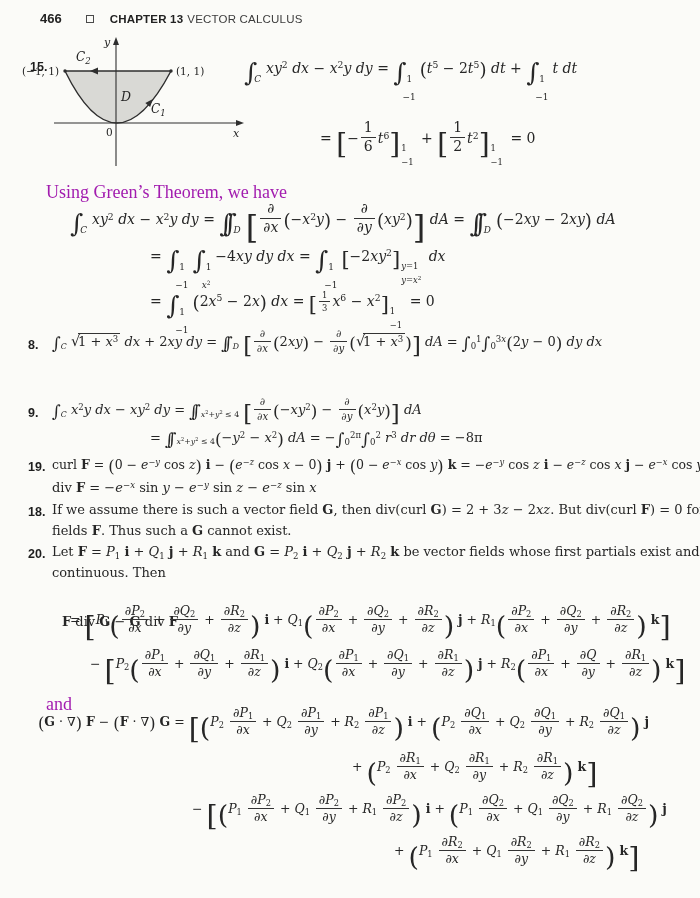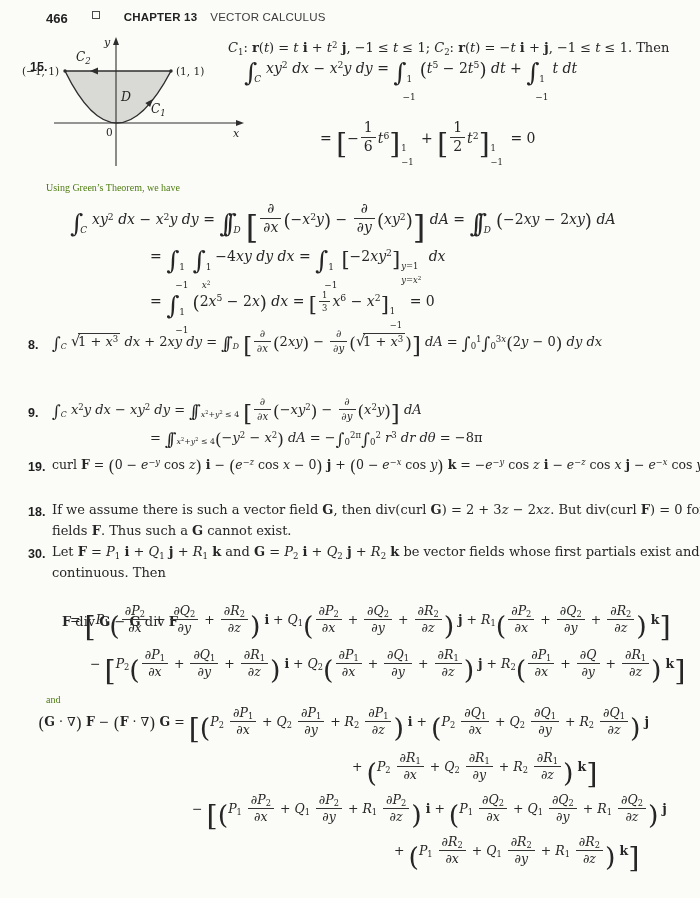--- a/index.html
+++ b/index.html
@@ -1,30 +1,30 @@
 <!DOCTYPE html>
 <html><head>
 <meta charset="utf-8">
 <style>
   *{margin:0;padding:0;box-sizing:border-box}
   html,body{background:#d9d9d6}
   .page{position:relative;width:700px;height:898px;background:#fbfbf8;color:#262626;overflow:hidden;
         font-family:"Liberation Serif",serif}
   
-  .hdr{position:absolute;top:11px;left:46px;display:flex;align-items:flex-start;
+  .hdr{position:absolute;top:11px;left:40px;display:flex;align-items:center;
        font-family:"Liberation Sans",sans-serif;color:#222}
   .hdr .pg{font-weight:bold;font-size:13px}
   .hdr .sqi{width:8px;height:8px;border:1.3px solid #4a4a4a;margin-left:24px;background:transparent}
-  .hdr .ch{font-weight:bold;font-size:11.5px;margin-left:24px;letter-spacing:.2px}
-  .hdr .sub{font-size:11.5px;margin-left:13px;color:#3c3c3c;letter-spacing:.2px}
+  .hdr .ch{font-weight:bold;font-size:11.5px;margin-left:16px;letter-spacing:.2px}
+  .hdr .sub{font-size:11.5px;margin-left:4px;color:#3c3c3c;letter-spacing:.2px}
   
   .pnum{position:absolute;font-family:"Liberation Sans",sans-serif;font-weight:bold;
         font-size:12.5px;color:#1e1e1e}
   
-  .txt{position:absolute;font-size:10px;color:#4d7c0f;white-space:nowrap}
+  .txt{position:absolute;font-size:18px;color:#a21caf;white-space:nowrap}
   .eq{position:absolute}
   .m{font-family:"DejaVu Serif",serif;font-size:14px;color:#262626;white-space:nowrap;line-height:1.15}
   .m i{font-style:italic}
   .m b{font-style:normal;font-weight:bold}
   .s13{font-size:13px}
   .s125{font-size:12.5px}
   sup{font-size:.66em;vertical-align:.5em;line-height:0}
   sub{font-size:.66em;vertical-align:-.3em;line-height:0}
   .cs{font-size:.6em}
   
@@ -89,21 +89,20 @@
     <text class="it" x="86" y="10" font-size="11">y</text>
     <text class="it" x="215" y="101" font-size="11">x</text>
     <text x="88" y="100" font-size="10.5">0</text>
     <text class="it" x="58" y="25" font-size="12"><tspan>C</tspan><tspan dy="3" font-size="8.5">2</tspan></text>
     <text class="it" x="133" y="77" font-size="12"><tspan>C</tspan><tspan dy="3" font-size="8.5">1</tspan></text>
     <text class="it" x="103" y="65" font-size="12.5">D</text>
     <text x="4" y="39" font-size="10.5">(−1, 1)</text>
     <text x="158" y="39" font-size="10.5">(1, 1)</text>
   </svg>
 
-  <div class="eq m s13" style="left:228px;top:41px"><i>C</i><sub>1</sub>: <b>r</b>(<i>t</i>) = <i>t</i> <b>i</b> + <i>t</i><sup>2</sup> <b>j</b>, −1 ≤ <i>t</i> ≤ 1; <i>C</i><sub>2</sub>: <b>r</b>(<i>t</i>) = −<i>t</i> <b>i</b> + <b>j</b>, −1 ≤ <i>t</i> ≤ 1. Then</div>
   <div class="eq m" style="left:244px;top:60px"><span class="ig">∫</span><span class="clo"><i>C</i></span><i>xy</i><sup>2</sup> <i>dx</i> − <i>x</i><sup>2</sup><i>y</i> <i>dy</i> = <span class="ig">∫</span><span class="lm">
         <span>1</span>
         <span>−1</span>
       </span><span class="mp">(</span><i>t</i><sup>5</sup> − 2<i>t</i><sup>5</sup><span class="mp">)</span> <i>dt</i> + <span class="ig">∫</span><span class="lm">
         <span>1</span>
         <span>−1</span>
       </span><i>t</i> <i>dt</i></div>
   <div class="eq m" style="left:320px;top:122px">= <span class="bk2">[</span>−<span class="f"><span class="n">1</span><span class="d">6</span></span><i>t</i><sup>6</sup><span class="bk2">]</span><span class="lm3">
         <span>1</span>
         <span>−1</span>
@@ -137,26 +136,27 @@
 
   <span class="pnum" style="left:28px;top:338px">8.</span>
   <div class="eq m s13" style="left:52px;top:330px"><span class="igs">∫</span><sub class="cs"><i>C</i></sub> <span class="sqt">√</span><span class="ov">1 + <i>x</i><sup>3</sup></span> <i>dx</i> + 2<i>xy</i> <i>dy</i> = <span class="igs">∫<span class="i2">∫</span></span><sub class="cs"><i>D</i></sub> <span class="bks">[</span><span class="f sm"><span class="n">∂</span><span class="d">∂<i>x</i></span></span><span class="mp">(</span>2<i>xy</i><span class="mp">)</span> − <span class="f sm"><span class="n">∂</span><span class="d">∂<i>y</i></span></span><span class="mp">(</span><span class="sqt">√</span><span class="ov">1 + <i>x</i><sup>3</sup></span><span class="mp">)</span><span class="bks">]</span> <i>dA</i> = <span class="igs">∫</span><sub>0</sub><sup>1</sup><span class="igs">∫</span><sub>0</sub><sup>3<i>x</i></sup><span class="mp">(</span>2<i>y</i> − 0<span class="mp">)</span> <i>dy</i> <i>dx</i></div>
 
   <span class="pnum" style="left:28px;top:406px">9.</span>
   <div class="eq m s13" style="left:52px;top:398px"><span class="igs">∫</span><sub class="cs"><i>C</i></sub> <i>x</i><sup>2</sup><i>y</i> <i>dx</i> − <i>xy</i><sup>2</sup> <i>dy</i> = <span class="igs">∫<span class="i2">∫</span></span><sub class="cs"><i>x</i><sup>2</sup>+<i>y</i><sup>2</sup> ≤ 4</sub> <span class="bks">[</span><span class="f sm"><span class="n">∂</span><span class="d">∂<i>x</i></span></span><span class="mp">(</span>−<i>xy</i><sup>2</sup><span class="mp">)</span> − <span class="f sm"><span class="n">∂</span><span class="d">∂<i>y</i></span></span><span class="mp">(</span><i>x</i><sup>2</sup><i>y</i><span class="mp">)</span><span class="bks">]</span> <i>dA</i></div>
   <div class="eq m s13" style="left:150px;top:430px">= <span class="igs">∫<span class="i2">∫</span></span><sub class="cs"><i>x</i><sup>2</sup>+<i>y</i><sup>2</sup> ≤ 4</sub><span class="mp">(</span>−<i>y</i><sup>2</sup> − <i>x</i><sup>2</sup><span class="mp">)</span> <i>dA</i> = −<span class="igs">∫</span><sub>0</sub><sup>2π</sup><span class="igs">∫</span><sub>0</sub><sup>2</sup> <i>r</i><sup>3</sup> <i>dr</i> <i>dθ</i> = −8π</div>
 
   <span class="pnum" style="left:28px;top:460px">19.</span>
   <div class="eq m s125" style="left:52px;top:458px">curl <b>F</b> = <span class="mp">(</span>0 − <i>e</i><sup>−<i>y</i></sup> cos <i>z</i><span class="mp">)</span> <b>i</b> − <span class="mp">(</span><i>e</i><sup>−<i>z</i></sup> cos <i>x</i> − 0<span class="mp">)</span> <b>j</b> + <span class="mp">(</span>0 − <i>e</i><sup>−<i>x</i></sup> cos <i>y</i><span class="mp">)</span> <b>k</b> = −<i>e</i><sup>−<i>y</i></sup> cos <i>z</i> <b>i</b> − <i>e</i><sup>−<i>z</i></sup> cos <i>x</i> <b>j</b> − <i>e</i><sup>−<i>x</i></sup> cos <i>y</i> ,</div>
+  <div class="eq m s13" style="left:52px;top:481px">div <b>F</b> = −<i>e</i><sup>−<i>x</i></sup> sin <i>y</i> − <i>e</i><sup>−<i>y</i></sup> sin <i>z</i> − <i>e</i><sup>−<i>z</i></sup> sin <i>x</i></div>
 
   <span class="pnum" style="left:28px;top:505px">18.</span>
   <div class="eq m s13" style="left:52px;top:503px">If we assume there is such a vector field <b>G</b>, then div(curl <b>G</b>) = 2 + 3<i>z</i> − 2<i>xz</i>. But div(curl <b>F</b>) = 0 for all vector</div>
   <div class="eq m s13" style="left:52px;top:524px">fields <b>F</b>. Thus such a <b>G</b> cannot exist.</div>
 
-  <span class="pnum" style="left:28px;top:547px">30.</span>
+  <span class="pnum" style="left:28px;top:547px">20.</span>
   <div class="eq m s13" style="left:52px;top:545px">Let <b>F</b> = <i>P</i><sub>1</sub> <b>i</b> + <i>Q</i><sub>1</sub> <b>j</b> + <i>R</i><sub>1</sub> <b>k</b> and <b>G</b> = <i>P</i><sub>2</sub> <b>i</b> + <i>Q</i><sub>2</sub> <b>j</b> + <i>R</i><sub>2</sub> <b>k</b> be vector fields whose first partials exist and are</div>
   <div class="eq m s13" style="left:52px;top:566px">continuous. Then</div>
   <div class="eq m s13" style="left:62px;top:615px"><b>F</b> div <b>G</b> − <b>G</b> div <b>F</b></div>
 
   <div class="eq m s125" style="left:70px;top:605px">= <span class="bk">[</span><i>P</i><sub>1</sub><span class="bp">(</span><span class="f"><span class="n">∂<i>P</i><sub>2</sub></span><span class="d">∂<i>x</i></span></span> + <span class="f"><span class="n">∂<i>Q</i><sub>2</sub></span><span class="d">∂<i>y</i></span></span> + <span class="f"><span class="n">∂<i>R</i><sub>2</sub></span><span class="d">∂<i>z</i></span></span><span class="bp">)</span> <b>i</b> + <i>Q</i><sub>1</sub><span class="bp">(</span><span class="f"><span class="n">∂<i>P</i><sub>2</sub></span><span class="d">∂<i>x</i></span></span> + <span class="f"><span class="n">∂<i>Q</i><sub>2</sub></span><span class="d">∂<i>y</i></span></span> + <span class="f"><span class="n">∂<i>R</i><sub>2</sub></span><span class="d">∂<i>z</i></span></span><span class="bp">)</span> <b>j</b> + <i>R</i><sub>1</sub><span class="bp">(</span><span class="f"><span class="n">∂<i>P</i><sub>2</sub></span><span class="d">∂<i>x</i></span></span> + <span class="f"><span class="n">∂<i>Q</i><sub>2</sub></span><span class="d">∂<i>y</i></span></span> + <span class="f"><span class="n">∂<i>R</i><sub>2</sub></span><span class="d">∂<i>z</i></span></span><span class="bp">)</span> <b>k</b><span class="bk">]</span></div>
   <div class="eq m s125" style="left:90px;top:649px">− <span class="bk">[</span><i>P</i><sub>2</sub><span class="bp">(</span><span class="f"><span class="n">∂<i>P</i><sub>1</sub></span><span class="d">∂<i>x</i></span></span> + <span class="f"><span class="n">∂<i>Q</i><sub>1</sub></span><span class="d">∂<i>y</i></span></span> + <span class="f"><span class="n">∂<i>R</i><sub>1</sub></span><span class="d">∂<i>z</i></span></span><span class="bp">)</span> <b>i</b> + <i>Q</i><sub>2</sub><span class="bp">(</span><span class="f"><span class="n">∂<i>P</i><sub>1</sub></span><span class="d">∂<i>x</i></span></span> + <span class="f"><span class="n">∂<i>Q</i><sub>1</sub></span><span class="d">∂<i>y</i></span></span> + <span class="f"><span class="n">∂<i>R</i><sub>1</sub></span><span class="d">∂<i>z</i></span></span><span class="bp">)</span> <b>j</b> + <i>R</i><sub>2</sub><span class="bp">(</span><span class="f"><span class="n">∂<i>P</i><sub>1</sub></span><span class="d">∂<i>x</i></span></span> + <span class="f"><span class="n">∂<i>Q</i></span><span class="d">∂<i>y</i></span></span> + <span class="f"><span class="n">∂<i>R</i><sub>1</sub></span><span class="d">∂<i>z</i></span></span><span class="bp">)</span> <b>k</b><span class="bk">]</span></div>
 
   <div class="txt" style="left:46px;top:694px">and</div>
 
   <div class="eq m s125" style="left:38px;top:707px"><span class="mp">(</span><b>G</b> · ∇<span class="mp">)</span> <b>F</b> − <span class="mp">(</span><b>F</b> · ∇<span class="mp">)</span> <b>G</b> = <span class="bk">[</span><span class="bp">(</span><i>P</i><sub>2</sub> <span class="f"><span class="n">∂<i>P</i><sub>1</sub></span><span class="d">∂<i>x</i></span></span> + <i>Q</i><sub>2</sub> <span class="f"><span class="n">∂<i>P</i><sub>1</sub></span><span class="d">∂<i>y</i></span></span> + <i>R</i><sub>2</sub> <span class="f"><span class="n">∂<i>P</i><sub>1</sub></span><span class="d">∂<i>z</i></span></span><span class="bp">)</span> <b>i</b> + <span class="bp">(</span><i>P</i><sub>2</sub> <span class="f"><span class="n">∂<i>Q</i><sub>1</sub></span><span class="d">∂<i>x</i></span></span> + <i>Q</i><sub>2</sub> <span class="f"><span class="n">∂<i>Q</i><sub>1</sub></span><span class="d">∂<i>y</i></span></span> + <i>R</i><sub>2</sub> <span class="f"><span class="n">∂<i>Q</i><sub>1</sub></span><span class="d">∂<i>z</i></span></span><span class="bp">)</span> <b>j</b></div>

